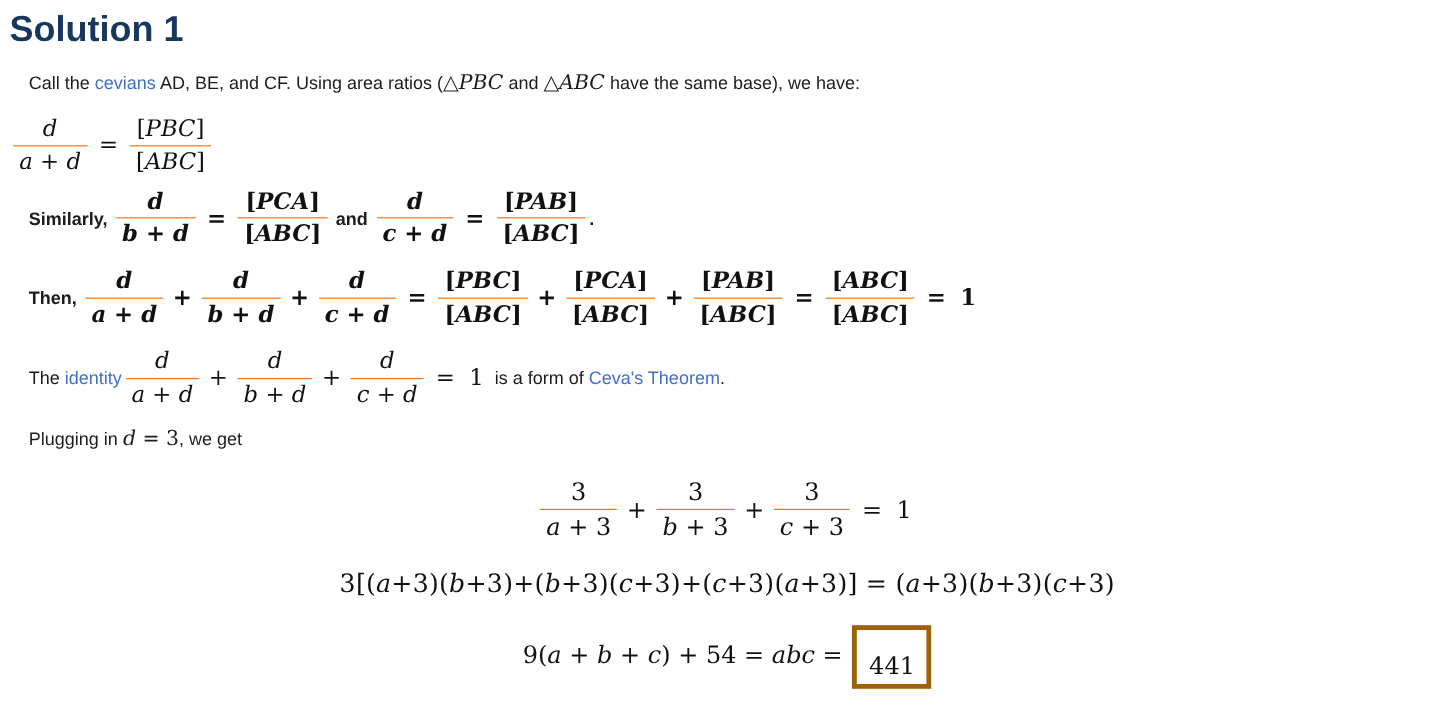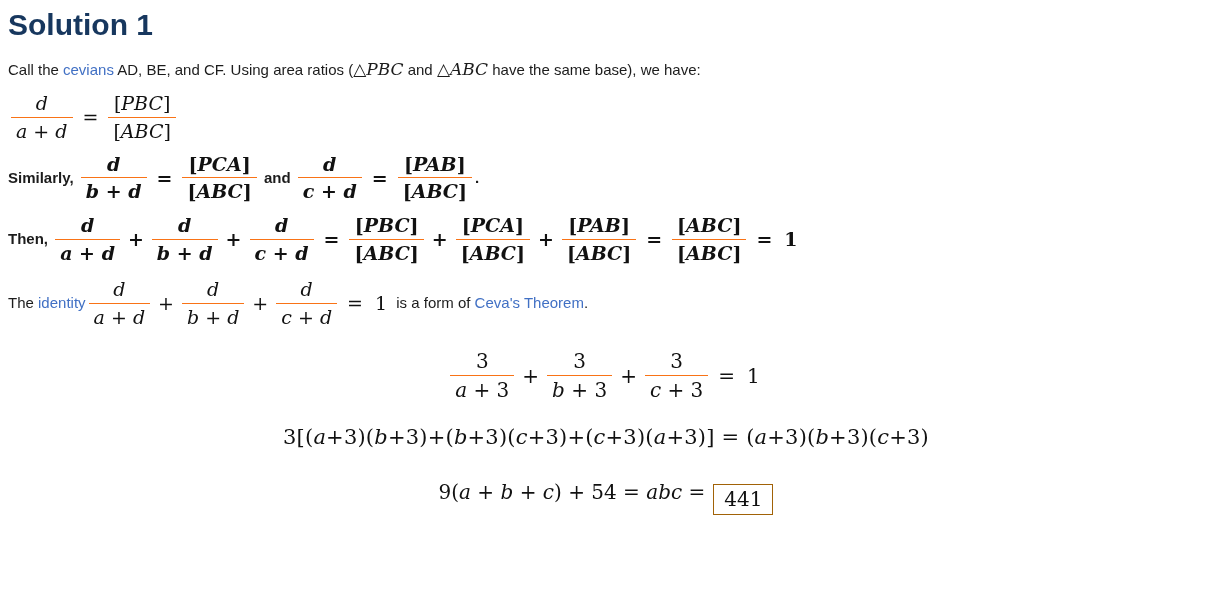--- a/index.html
+++ b/index.html
@@ -8,21 +8,21 @@
     width:1212px; height:596px; overflow:hidden;
     font-family:"Liberation Sans", sans-serif;
     font-size:15px; color:#1c1c1c;
     padding:6px 8px 0 8px;
   }
   h2.page-title {
     font-family:"Liberation Sans", sans-serif;
     font-size:30px; font-weight:700;
     color:#17375e; margin:2px 0 17px 0;
   }
-  p { margin:0; }
+  p { margin:16px; }
   a.lnk { color:#4170c4; text-decoration:none; cursor:pointer; }
 
   
   .mt, .im { font-family:"DejaVu Serif", serif; }
   .im { font-size:17px; }
   .eqrow { font-family:"DejaVu Serif", serif; font-size:19px; color:#111; }
   .frac { display:inline-block; vertical-align:middle; text-align:center; margin:0 3px; }
   .fnum { display:block; padding:0 5px 2px 5px; line-height:1.2; }
   .fden { display:block; border-top:1px solid #f97316; padding:2px 5px 0 5px; line-height:1.2; }
   .mop { display:inline-block; vertical-align:middle; margin:0 5px; }
@@ -37,40 +37,41 @@
   .plug-line { margin-top:14px; }
 
   .center-block { text-align:center; margin-top:21px; }
   .ceq { margin-top:0; }
   .ceq + .ceq { margin-top:23px; }
   .ceq-frac { font-size:20px; }
   .ceq-text { font-size:21px; letter-spacing:0.2px; }
   .ceq-final { font-size:20px; }
   .boxed {
     display:inline-block; vertical-align:middle;
-    border:1px solid #a16207; padding:2px 10px 3px 10px; margin-left:8px;margin-top:12px;
+    border:4px solid #a16207; padding:18px 10px 3px 10px; margin-left:8px;
   }
 </style>
 </head>
 <body>
 
 <div>
 
   <h2 class="page-title">Solution 1</h2>
 
   <p class="textline"><span>Call the </span><a class="lnk">cevians</a><span> AD, BE, and CF. Using area ratios (</span><span class="im mt">△<i>PBC</i></span><span> and </span><span class="im mt">△<i>ABC</i></span><span> have the same base), we have:</span></p>
 
   <div class="eqrow eq-first"><span class="frac"><span class="fnum mt"><i>d</i></span><span class="fden mt"><i>a</i> + <i>d</i></span></span><span class="mrel mt">=</span><span class="frac"><span class="fnum mt">[<i>PBC</i>]</span><span class="fden mt">[<i>ABC</i>]</span></span></div>
 
   <p class="mixedline sim-line"><span>Similarly, </span><span class="eqrow"><span class="frac"><span class="fnum mt"><i>d</i></span><span class="fden mt"><i>b</i> + <i>d</i></span></span><span class="mrel mt">=</span><span class="frac"><span class="fnum mt">[<i>PCA</i>]</span><span class="fden mt">[<i>ABC</i>]</span></span></span><span> and </span><span class="eqrow"><span class="frac"><span class="fnum mt"><i>d</i></span><span class="fden mt"><i>c</i> + <i>d</i></span></span><span class="mrel mt">=</span><span class="frac"><span class="fnum mt">[<i>PAB</i>]</span><span class="fden mt">[<i>ABC</i>]</span></span></span><span>.</span></p>
 
   <p class="mixedline then-line"><span>Then, </span><span class="eqrow"><span class="frac"><span class="fnum mt"><i>d</i></span><span class="fden mt"><i>a</i> + <i>d</i></span></span><span class="mop mt">+</span><span class="frac"><span class="fnum mt"><i>d</i></span><span class="fden mt"><i>b</i> + <i>d</i></span></span><span class="mop mt">+</span><span class="frac"><span class="fnum mt"><i>d</i></span><span class="fden mt"><i>c</i> + <i>d</i></span></span><span class="mrel mt">=</span><span class="frac"><span class="fnum mt">[<i>PBC</i>]</span><span class="fden mt">[<i>ABC</i>]</span></span><span class="mop mt">+</span><span class="frac"><span class="fnum mt">[<i>PCA</i>]</span><span class="fden mt">[<i>ABC</i>]</span></span><span class="mop mt">+</span><span class="frac"><span class="fnum mt">[<i>PAB</i>]</span><span class="fden mt">[<i>ABC</i>]</span></span><span class="mrel mt">=</span><span class="frac"><span class="fnum mt">[<i>ABC</i>]</span><span class="fden mt">[<i>ABC</i>]</span></span><span class="mrel mt">=</span><span class="mop mt">1</span></span></p>
 
   <p class="mixedline identity-line"><span>The </span><a class="lnk">identity</a><span class="eqrow"><span class="frac"><span class="fnum mt"><i>d</i></span><span class="fden mt"><i>a</i> + <i>d</i></span></span><span class="mop mt">+</span><span class="frac"><span class="fnum mt"><i>d</i></span><span class="fden mt"><i>b</i> + <i>d</i></span></span><span class="mop mt">+</span><span class="frac"><span class="fnum mt"><i>d</i></span><span class="fden mt"><i>c</i> + <i>d</i></span></span><span class="mrel mt">=</span><span class="mop mt">1</span></span><span> is a form of </span><a class="lnk">Ceva's Theorem</a><span>.</span></p>
 
+  <p class="textline plug-line"><span>Plugging in </span><span class="im mt"><i>d</i> = 3</span><span>, we get</span></p>
 
   <div class="center-block">
 
     <div class="eqrow ceq ceq-frac"><span class="frac"><span class="fnum mt">3</span><span class="fden mt"><i>a</i> + 3</span></span><span class="mop mt">+</span><span class="frac"><span class="fnum mt">3</span><span class="fden mt"><i>b</i> + 3</span></span><span class="mop mt">+</span><span class="frac"><span class="fnum mt">3</span><span class="fden mt"><i>c</i> + 3</span></span><span class="mrel mt">=</span><span class="mop mt">1</span></div>
 
     <div class="eqrow ceq ceq-text"><span class="mt">3[(<i>a</i>+3)(<i>b</i>+3)+(<i>b</i>+3)(<i>c</i>+3)+(<i>c</i>+3)(<i>a</i>+3)] = (<i>a</i>+3)(<i>b</i>+3)(<i>c</i>+3)</span></div>
 
 
     <div class="eqrow ceq ceq-final"><span class="mt">9(<i>a</i> + <i>b</i> + <i>c</i>) + 54 = <i>abc</i> =</span><span class="boxed mt">441</span></div>
 

